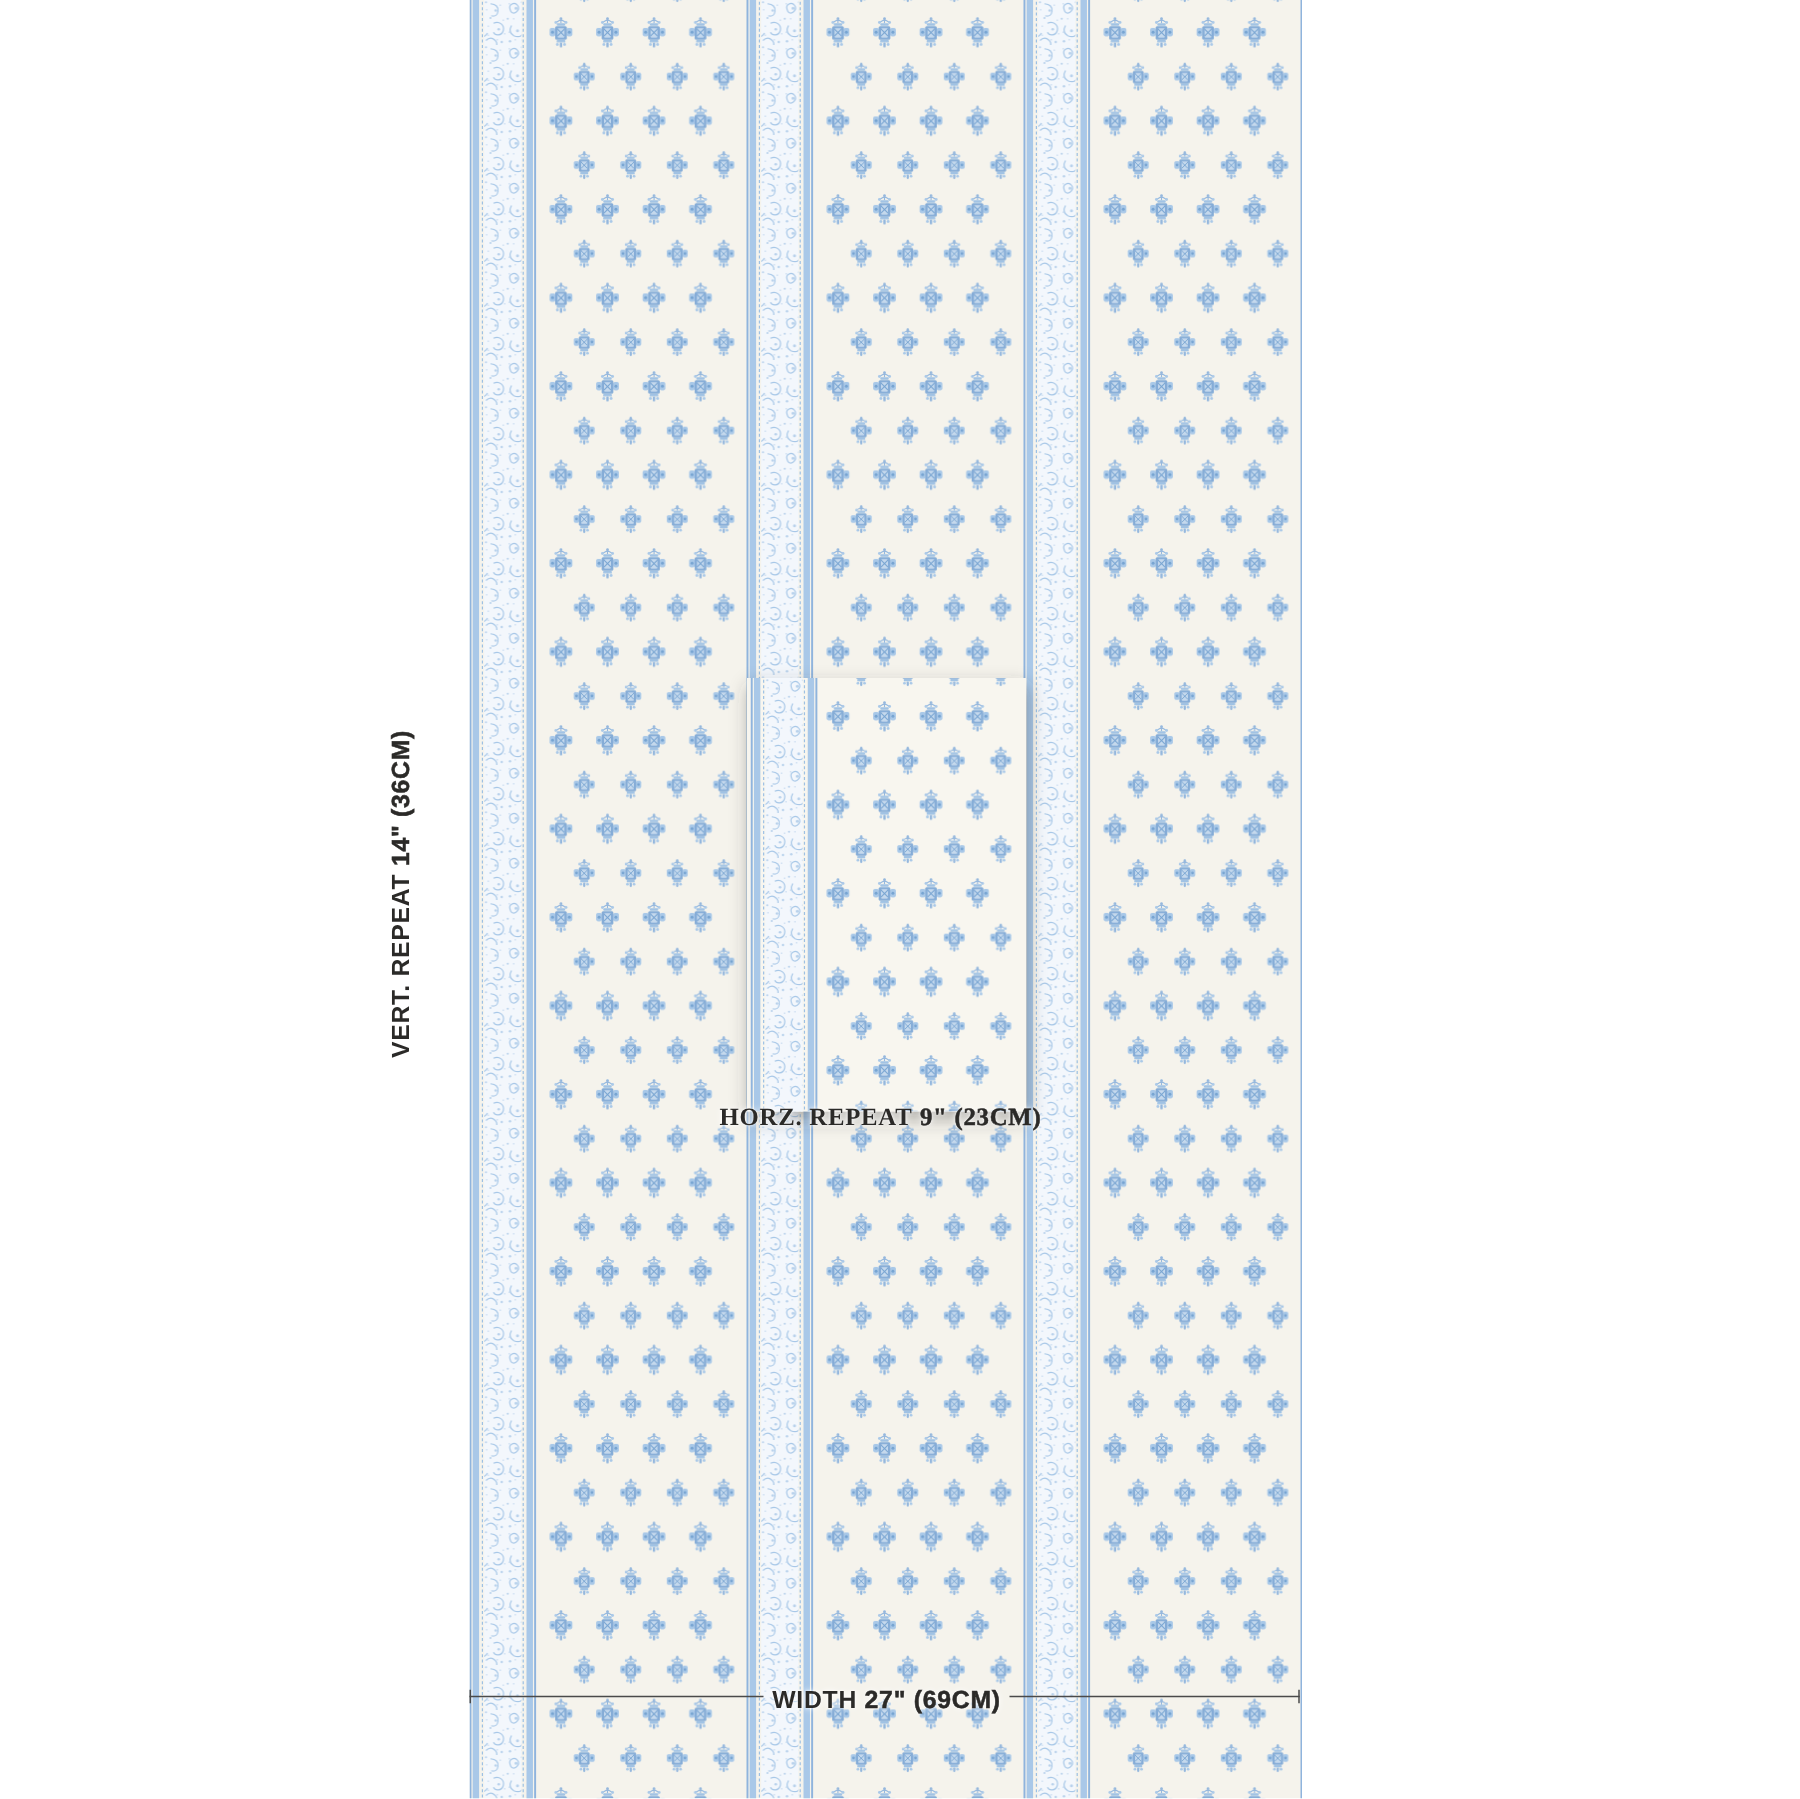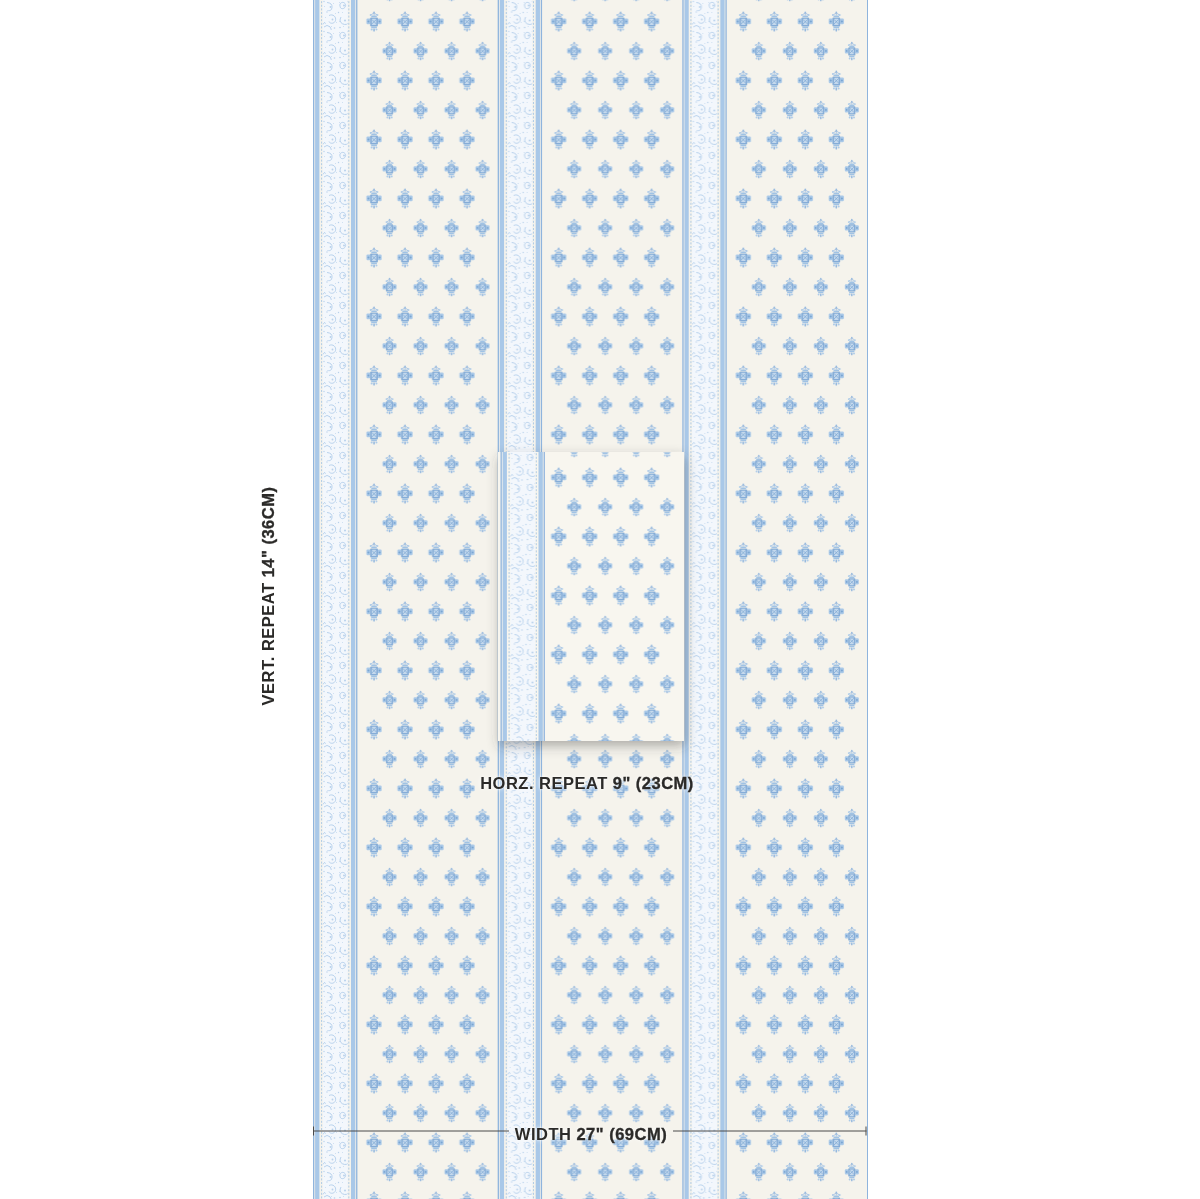--- a/index.html
+++ b/index.html
@@ -26,22 +26,23 @@
   }
   .dim-label .val {
     margin-left: 5px;
     -webkit-text-stroke: 0.35px currentColor;
   }
   .dim-label.vert {
     left: 268px; top: 596px;
     transform: translate(-50%, -50%) rotate(-90deg);
   }
   .dim-label.horz {
-    left: 587px; top: 783px;
+    left: 587px; top: 745px;
     transform: translate(-50%, -50%);
+    font-family: Liberation Serif, serif;
   }
   .dim-label.width {
     left: 591px; top: 1134px;
     transform: translate(-50%, -50%);
   }
 </style>
 </head>
 <body>
 
 <div class="stage">

